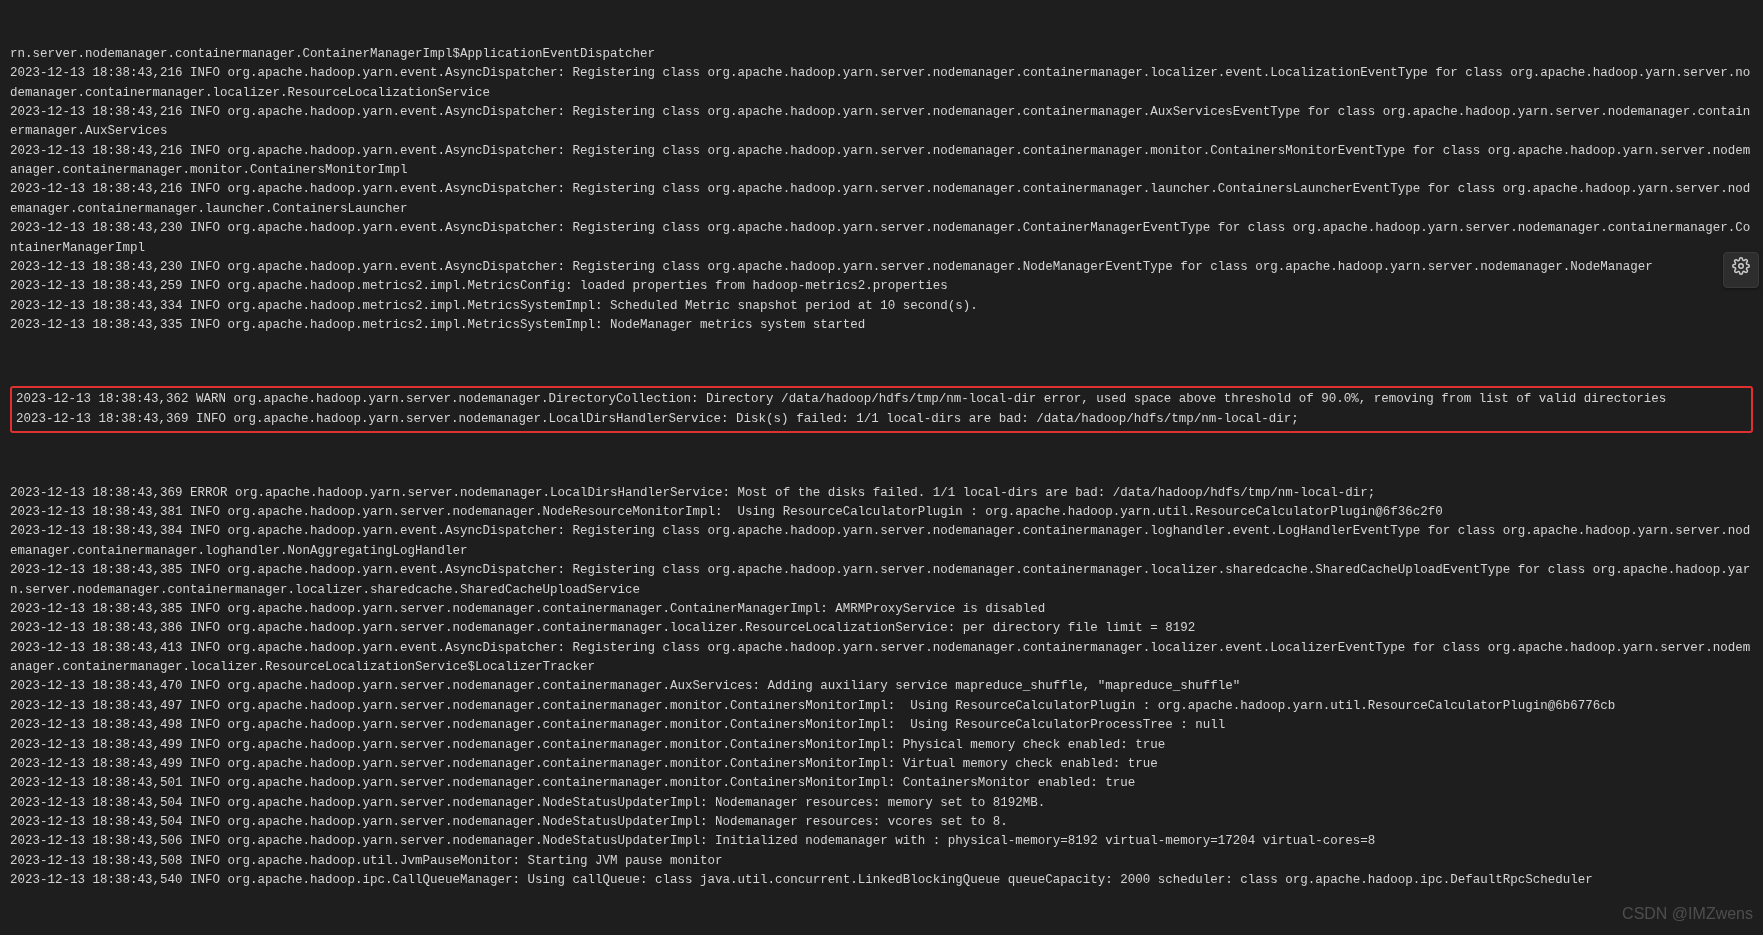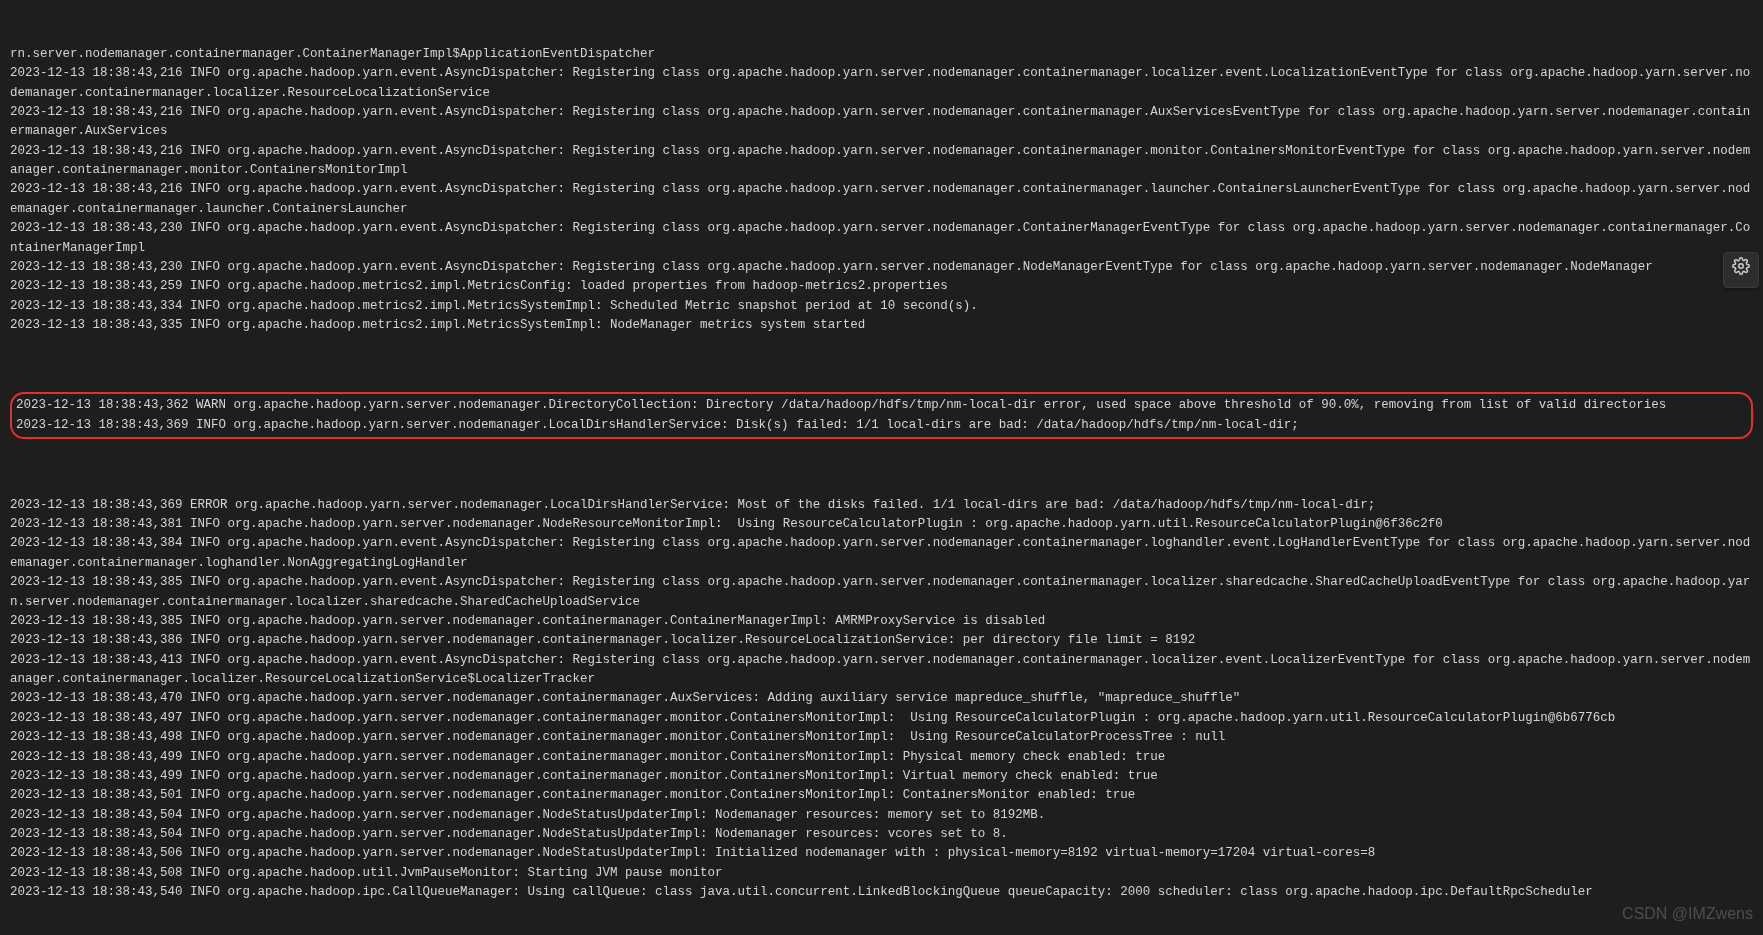--- a/index.html
+++ b/index.html
@@ -13,23 +13,23 @@
     width: 1763px;
   }
   .log-container {
     padding: 6px 10px 10px 10px;
     white-space: pre-wrap;
     word-break: break-all;
   }
   .line { display: block; }
   .highlight-box {
     border: 2px solid #e03030;
-    border-radius: 14px;
+    border-radius: 3px;
     padding: 2px 4px;
-    margin: 18px 0;
+    margin: 12px 0;
   }
   .gear-btn {
     position: fixed;
     top: 252px;
     right: 4px;
     width: 34px;
     height: 34px;
     background: #2d2d2d;
     border: 1px solid #3a3a3a;
     border-radius: 4px;

